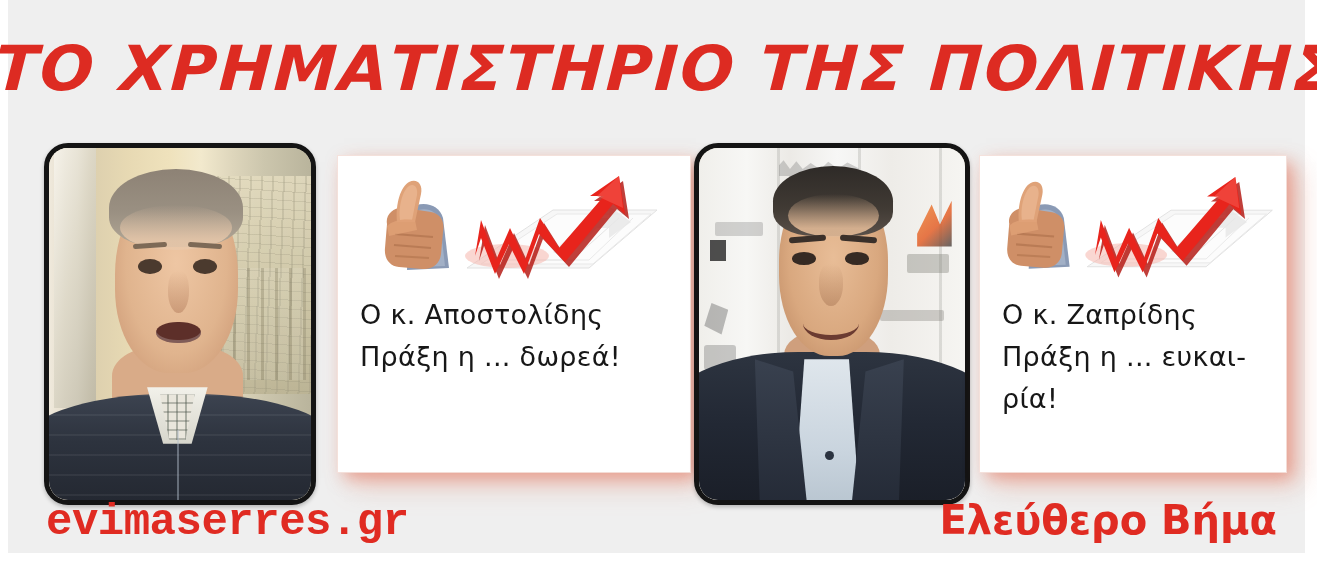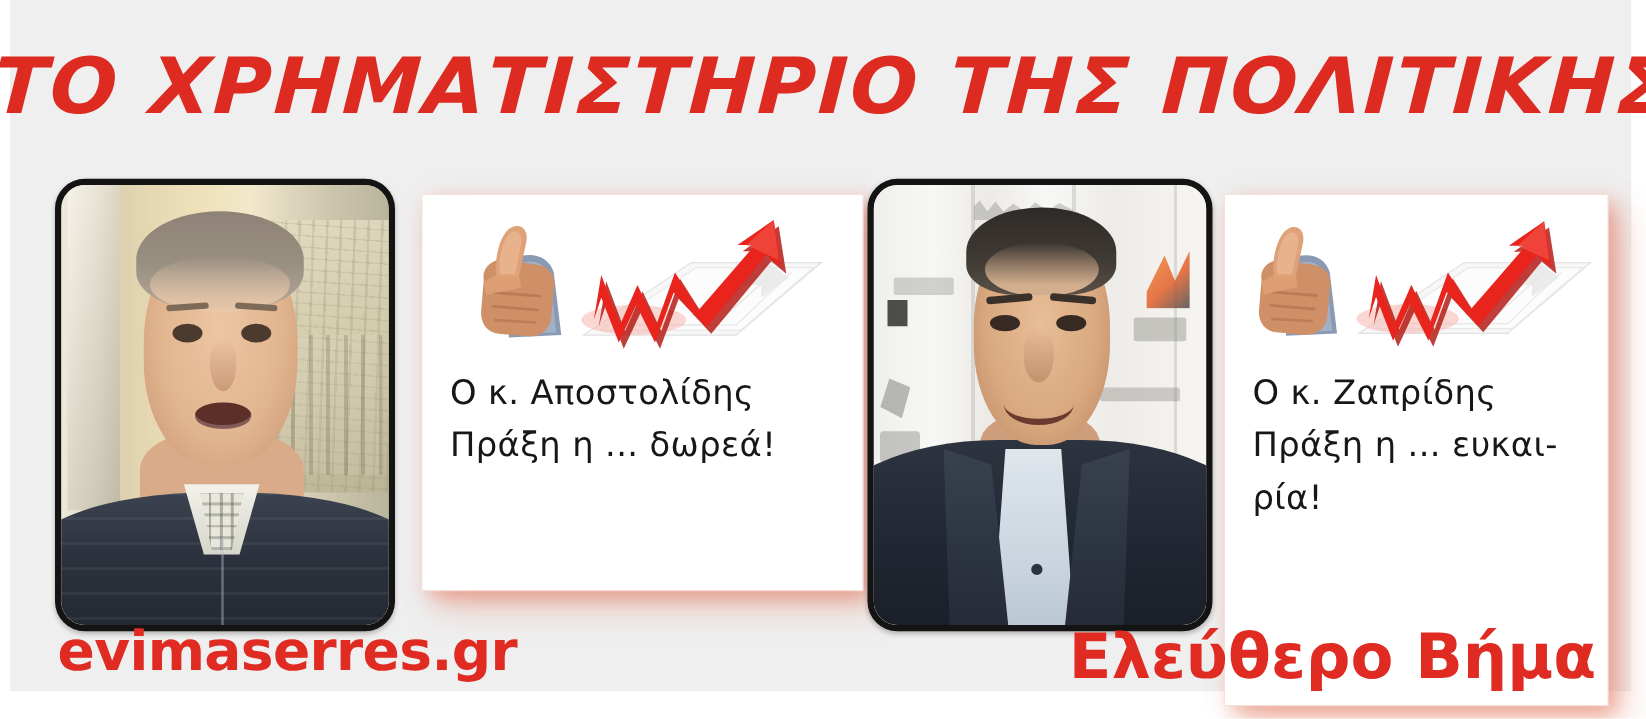--- a/index.html
+++ b/index.html
@@ -283,21 +283,21 @@
   
   .card {
     position: absolute;
     background: #ffffff;
     box-shadow:
       0 0 0 1px rgba(245,225,220,.9),
       6px 6px 16px rgba(226,110,85,.55),
       14px 14px 26px rgba(230,140,115,.32);
   }
   #card-1 { left: 330px; top: 156px; width: 352px; height: 316px; }
-  #card-2 { left: 972px; top: 156px; width: 306px; height: 408px; }
+  #card-2 { left: 972px; top: 156px; width: 306px; height: 316px; }
 
   .card-graphic {
     position: relative;
     width: 100%;
     height: 124px;
   }
   .card-graphic svg { display: block; width: 100%; height: 100%; }
 
   .card-text {
     padding: 14px 22px 0 22px;
@@ -311,22 +311,22 @@
 
   
   .brand {
     position: absolute;
     font-family: "DejaVu Sans", sans-serif;
     font-weight: 700;
     color: #e02b22;
     white-space: nowrap;
     line-height: 1;
   }
-  #brand-left  { left: 38px;  top: 500px; font-size: 44px; letter-spacing: -0.5px; }
-  #brand-right { right: 28px; top: 500px; font-size: 50px; letter-spacing: 0px; }
+  #brand-left  { left: 38px;  top: 500px; font-size: 44px; letter-spacing: -0.5px; font-family: Liberation Mono, monospace; }
+  #brand-right { right: 28px; top: 500px; font-size: 40px; letter-spacing: 0px; }
 </style>
 </head>
 <body>
 
 <div class="canvas">
   <div class="plate">
 
     <div class="headline">ΤΟ ΧΡΗΜΑΤΙΣΤΗΡΙΟ ΤΗΣ ΠΟΛΙΤΙΚΗΣ</div>
 
     <div class="portrait" id="portrait-1">

